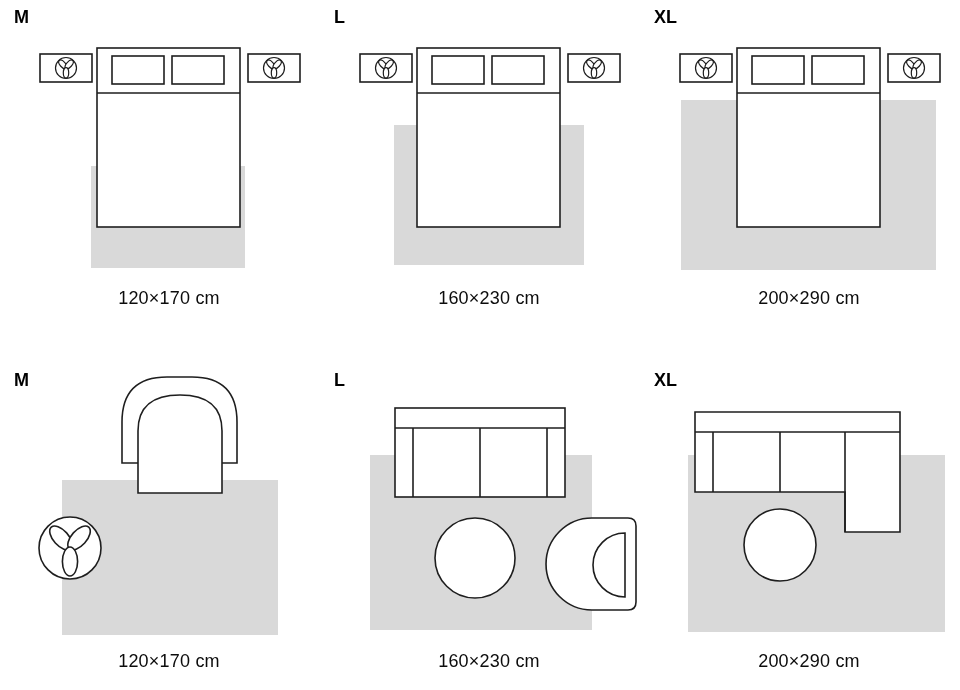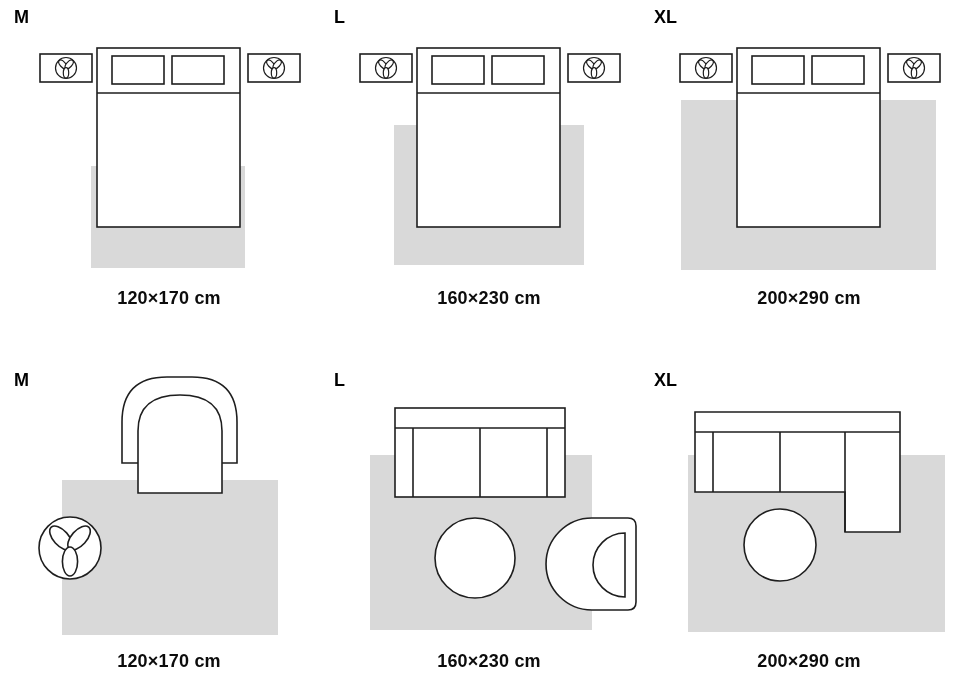--- a/index.html
+++ b/index.html
@@ -8,21 +8,21 @@
     font-family:"Liberation Sans",sans-serif;color:#000;
     display:grid;grid-template-columns:320px 320px 320px;grid-template-rows:345px 345px;
     overflow:hidden;
   }
   .panel{position:relative;width:320px;height:345px;}
   .size-label{position:absolute;left:14px;font-weight:700;font-size:18px;color:#000;line-height:20px;}
   .row-0 .size-label{top:7px;}
   .row-1 .size-label{top:25px;}
   .dim-label{
     position:absolute;left:0;width:100%;text-align:center;
-    font-size:18px;font-weight:700;color:#0c0c0c;letter-spacing:.2px;
+    font-size:18px;font-weight:400;color:#0c0c0c;letter-spacing:.2px;
     transform:translateX(9px);
   }
   .row-0 .dim-label{top:288px;}
   .row-1 .dim-label{top:306px;}
   svg.diagram{position:absolute;left:0;top:0;display:block;}
   .f{fill:#ffffff;stroke:#1e1e1e;stroke-width:1.6;}
   .ln{fill:none;stroke:#1e1e1e;stroke-width:1.6;}
   .thin{stroke-width:1.2;}
   .rug{fill:#d9d9d9;stroke:none;}
 </style>

